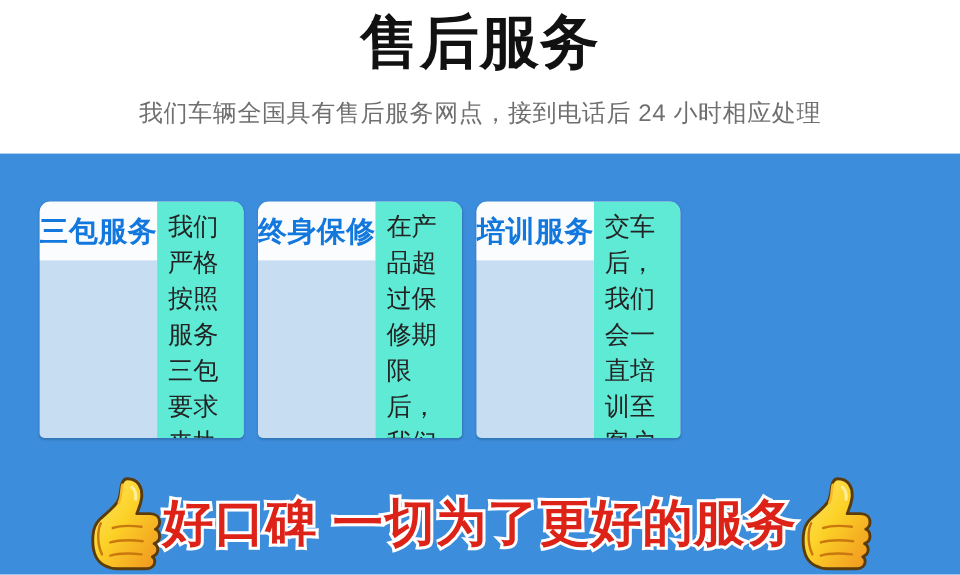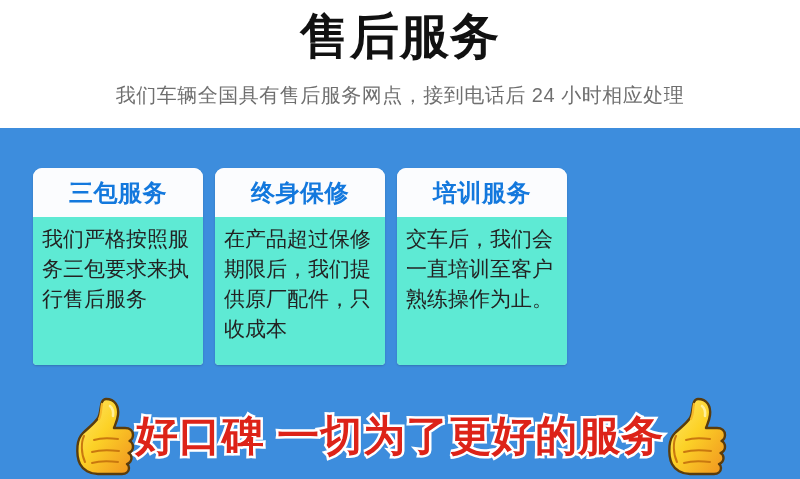--- a/index.html
+++ b/index.html
@@ -46,21 +46,21 @@
     width:734px;height:197px;
     display:flex;
     gap:12px;
   }
   .card{
     width:170px;height:197px;
     border-radius:9px 9px 4px 4px;
     overflow:hidden;
     background:#c6ddf2;
     box-shadow:0 1px 2px rgba(0,0,0,.18);
-    display:flex;flex-direction:column;
+    display:flex;flex-direction:row;
   }
   .card-head{
     height:49px;
     background:#fbfcfe;
     display:flex;align-items:center;justify-content:center;
     flex:0 0 auto;
   }
   .card-head-text{
     font-size:24px;font-weight:bold;color:#1378dd;
     letter-spacing:.5px;white-space:nowrap;

